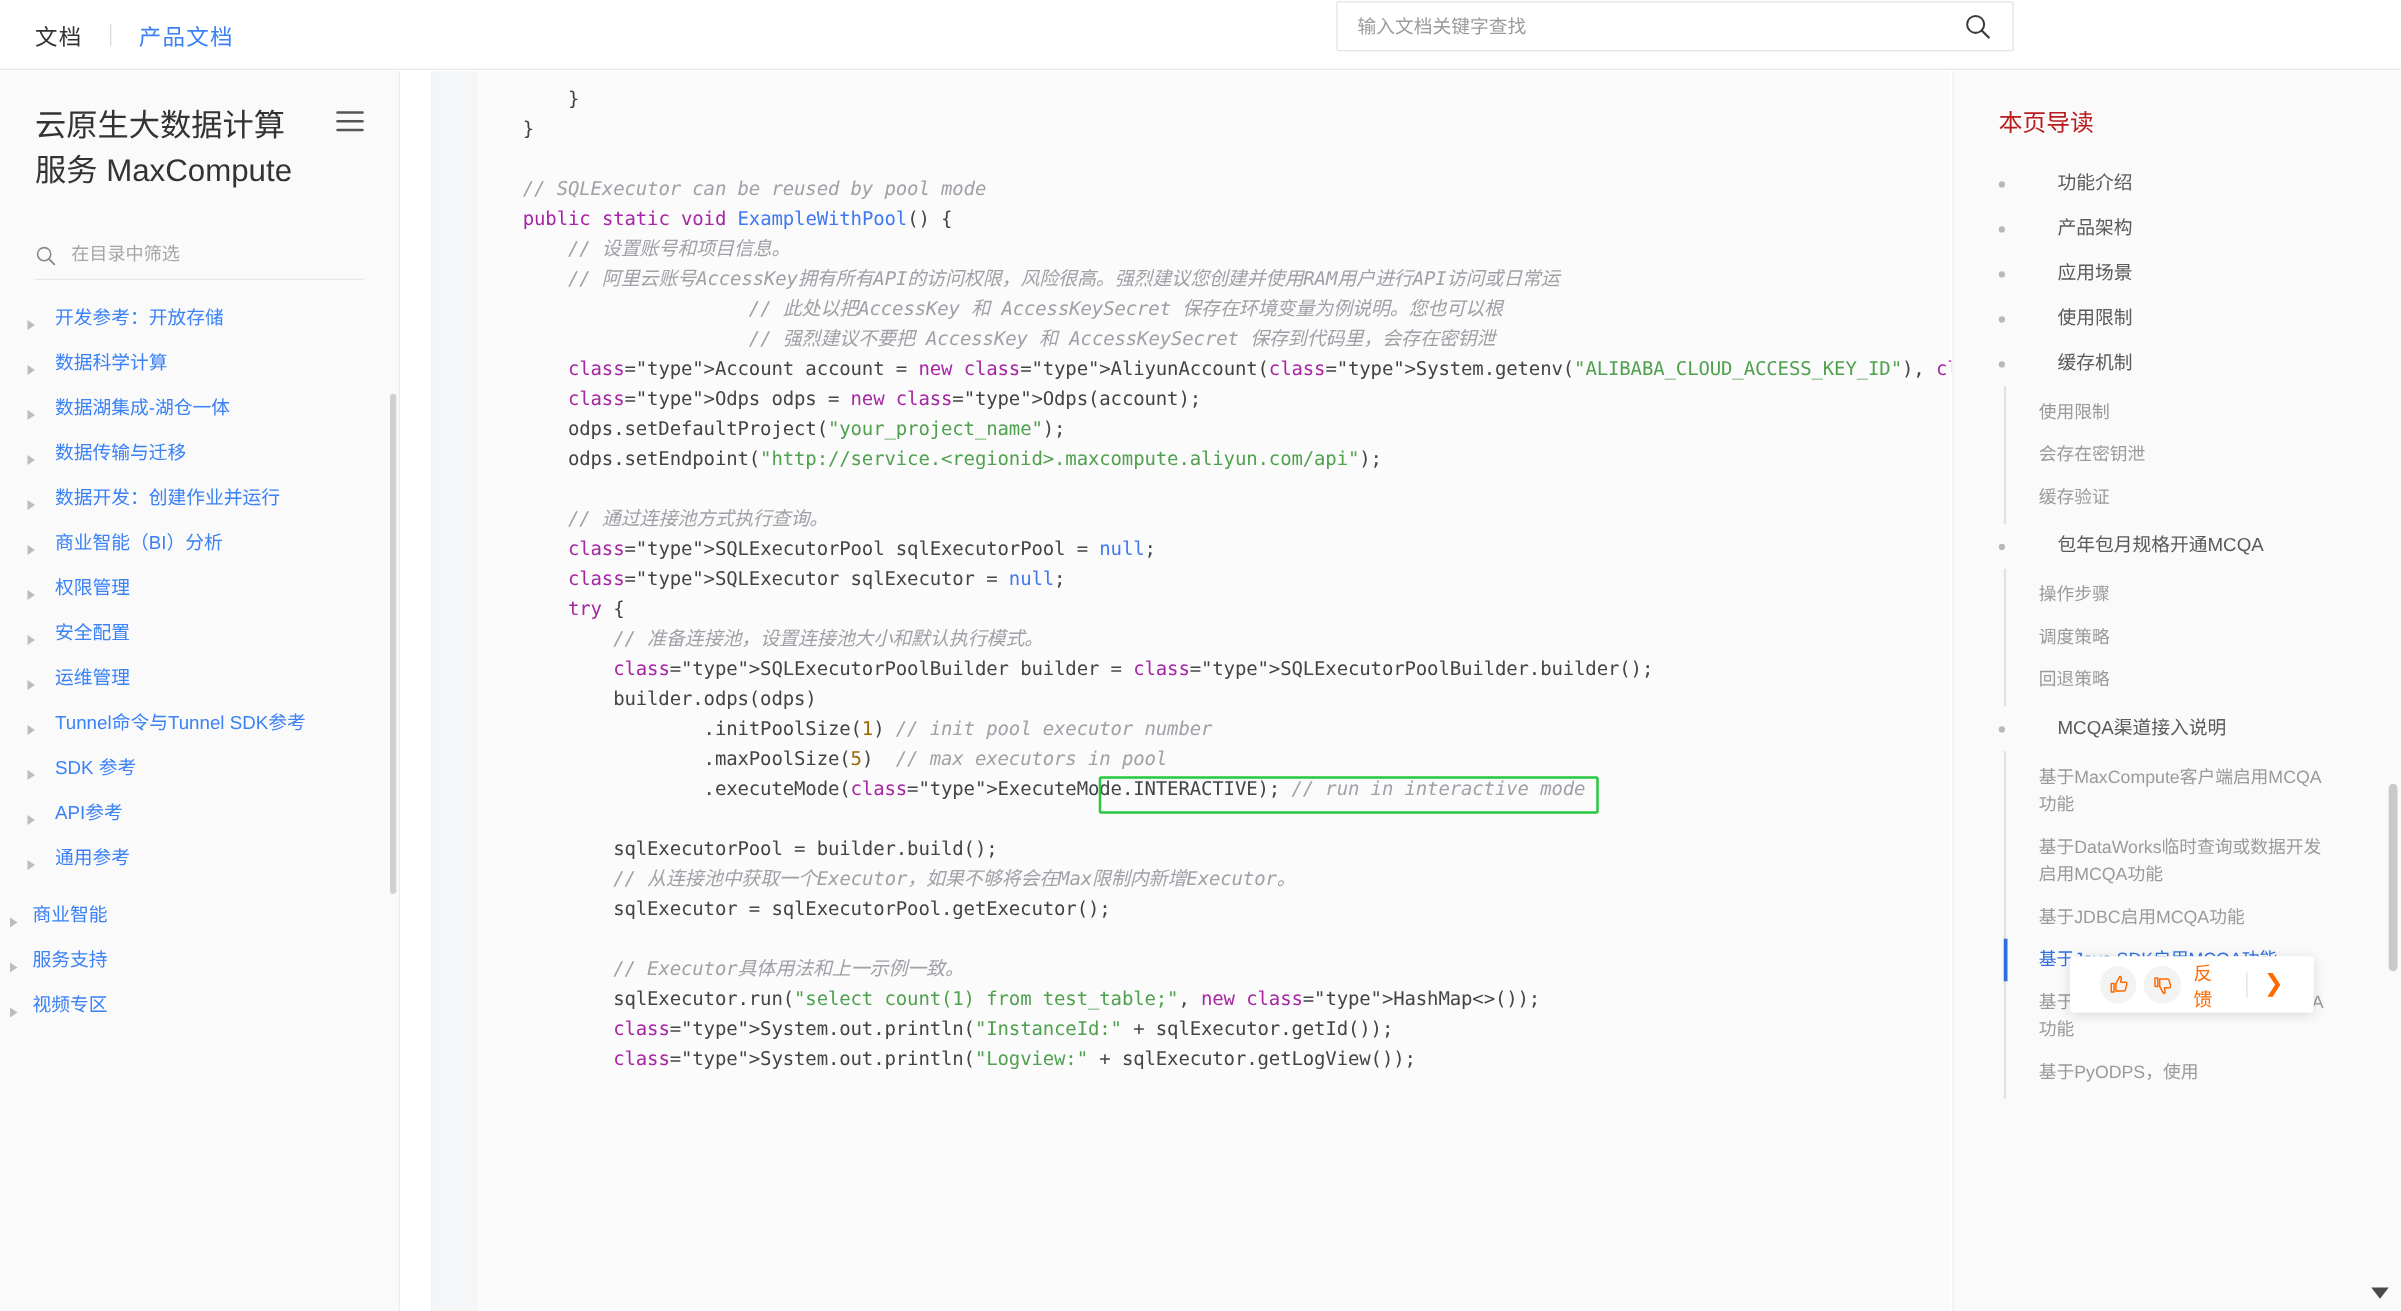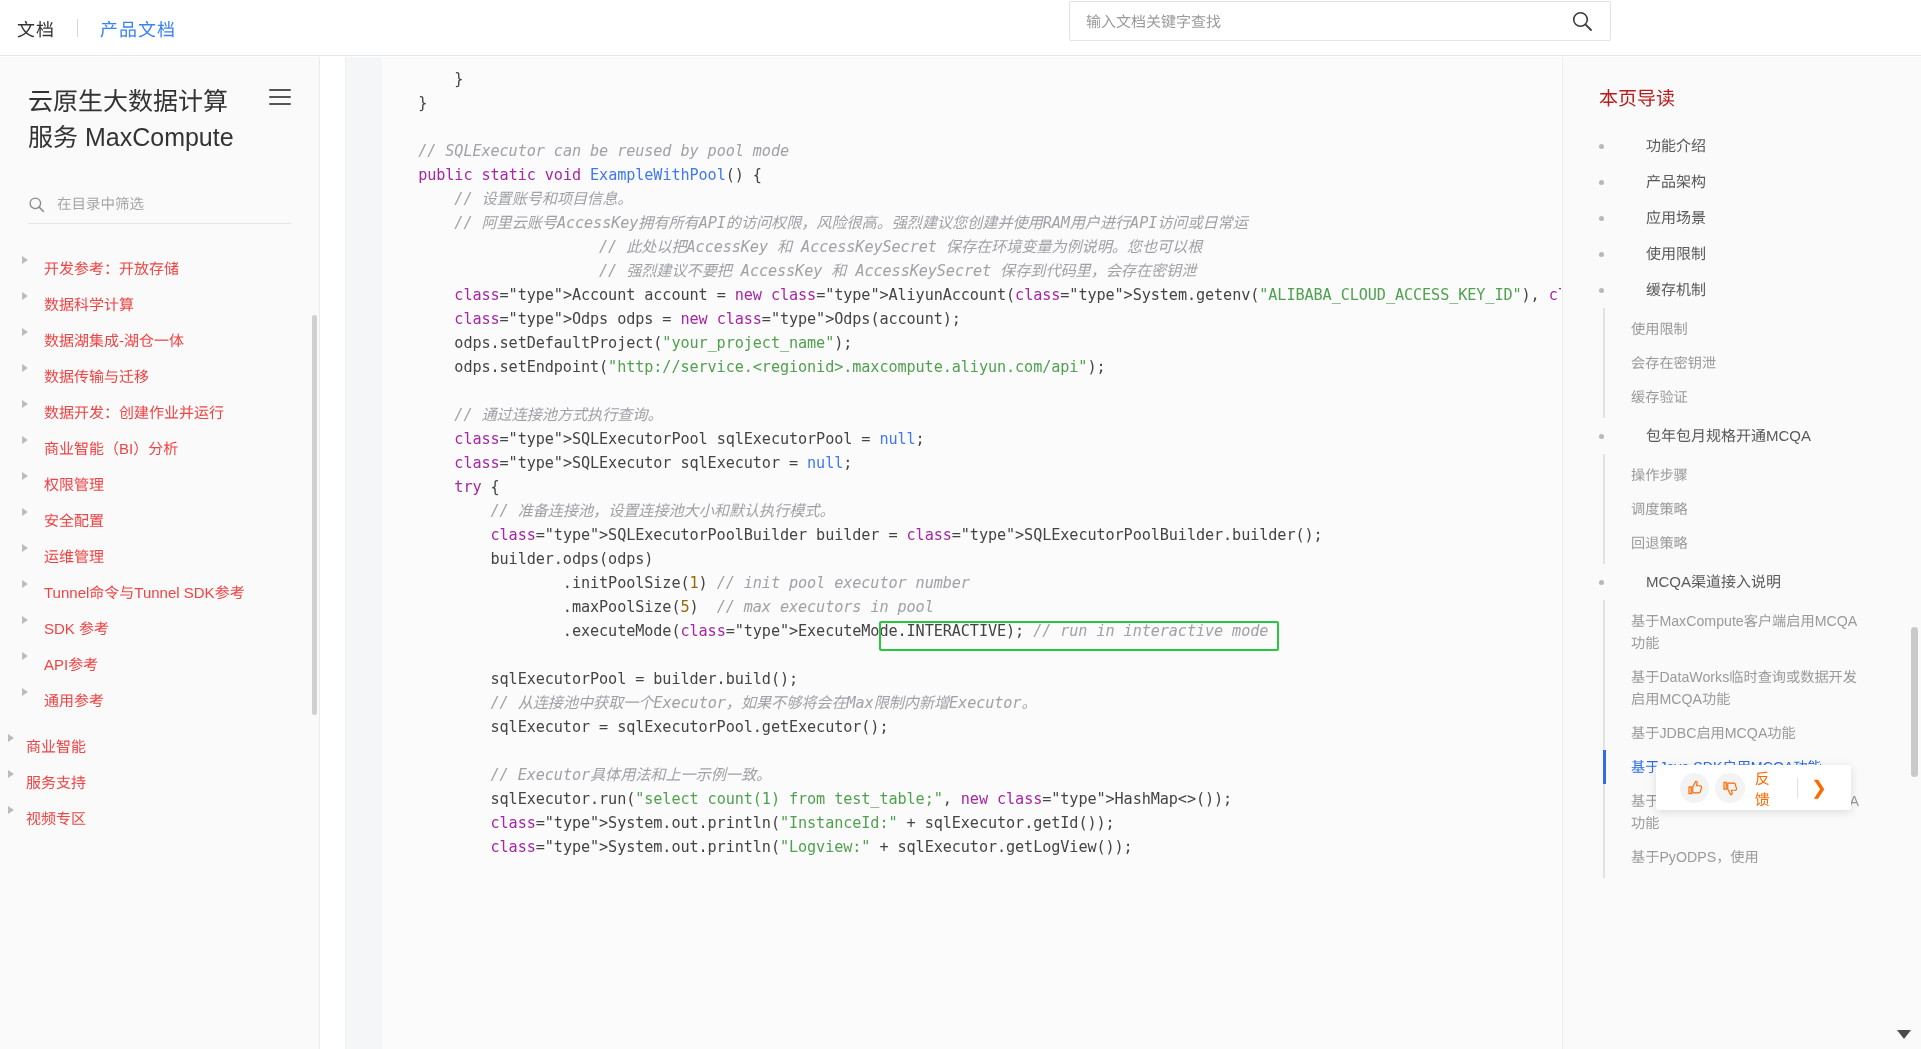--- a/index.html
+++ b/index.html
@@ -14,21 +14,21 @@
   }
 
   
   .topbar {
     position: absolute; top: 0; left: 0;
     width: 1921px; height: 56px;
     background: #fff;
     border-bottom: 1px solid #e8e8e8;
     display: flex; align-items: center;
   }
-  .topbar-left { display: flex; align-items: center; padding-left: 17px; gap: 0; justify-content: flex-end; }
+  .topbar-left { display: flex; align-items: center; padding-left: 28px; gap: 0; justify-content: flex-end; }
   .brand-doc {
     font-size: 18px; color: #333; letter-spacing: 1px;
     cursor: pointer;
   }
   .brand-sep {
     width: 1px; height: 18px; background: #d9d9d9;
     margin: 0 22px;
   }
   .brand-product {
     font-size: 18px; color: #3b82f6; letter-spacing: 1px;
@@ -91,25 +91,25 @@
   }
   .sb-filter input {
     border: 0; outline: 0; background: transparent;
     font-size: 14.5px; color: #555; flex: 1;
     font-family: "Liberation Sans", sans-serif;
   }
   .sb-filter input::placeholder { color: #a6a6a6; }
 
   .sb-nav { margin-top: 18px; position: relative; }
   .nav-item {
-    display: flex; align-items: flex-end;
+    display: flex; align-items: flex-start;
     height: 36px;
     padding-left: 44px;
     cursor: pointer;
-    font-size: 15px; color: #ef4444;
+    font-size: 15px; color: #3b82f6;
     position: relative;
     white-space: nowrap;
   }
   .nav-item.lvl1 { padding-left: 44px; }
   .nav-item.lvl0 { padding-left: 26px; }
   .nav-item .caret {
     position: absolute; left: 0; top: 50%;
     transform: translateY(-50%);
     width: 0; height: 0;
     border-left: 6px solid #bdbdbd;

